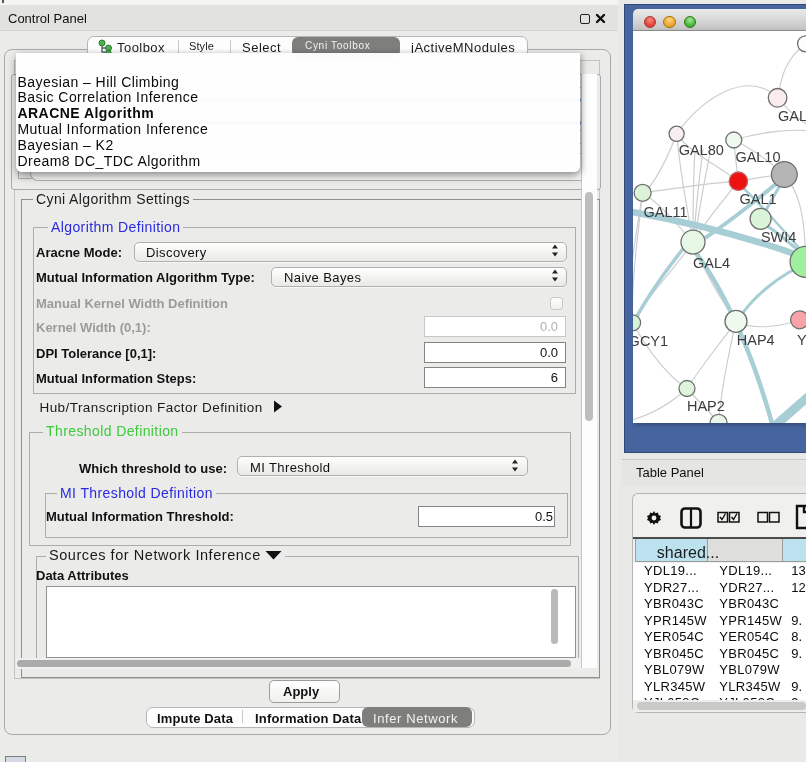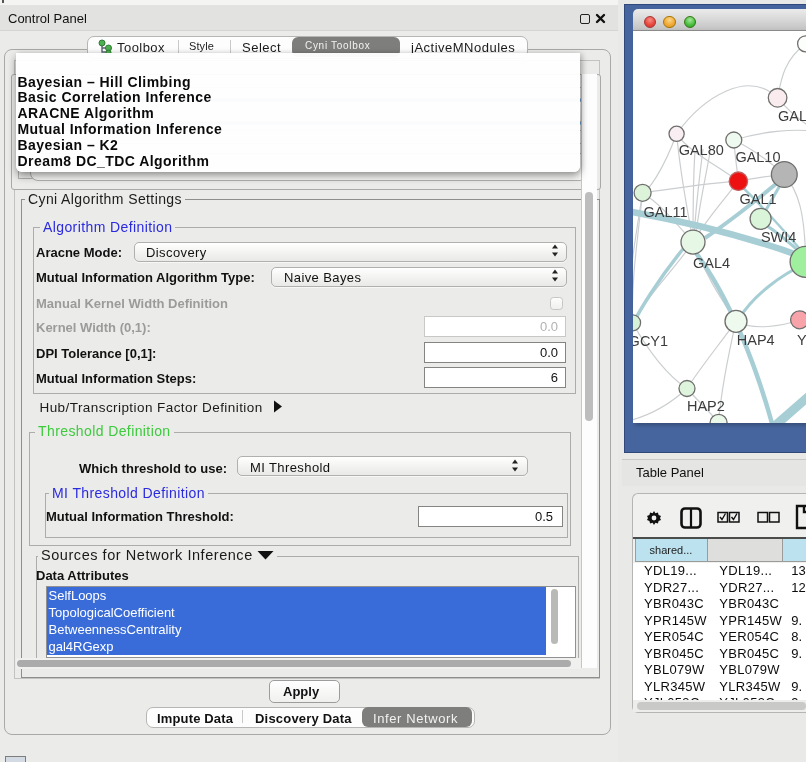--- a/index.html
+++ b/index.html
@@ -1,21 +1,21 @@
 <!DOCTYPE html>
 <html><head><meta charset="utf-8">
 <style>
 html,body{margin:0;padding:0;}
 body{width:806px;height:762px;overflow:hidden;background:#e9e9e8;font-family:"Liberation Sans",sans-serif;-webkit-font-smoothing:antialiased;}
 .ab{position:absolute;}
 .b13{font-size:13px;font-weight:bold;color:#111;}
 .n13{font-size:13px;color:#111;}
 .combo{border:1px solid #b0b0ae;border-radius:5px;background:linear-gradient(#ffffff,#f1f1ef 60%,#e9e9e7);box-shadow:0 1px 0 rgba(255,255,255,.6);}
 .field{background:#fff;font-size:13px;text-align:right;color:#111;}
-.gtitle{background:#ebebe9;padding:0 3px;line-height:12px;}
+.gtitle{background:#ebebe9;padding:0 3px;line-height:12px;margin-left:8px;}
 </style></head>
 <body>
 <div id="page" class="ab" style="left:0;top:0;width:806px;height:627px;border-radius:27px;">
 
 <div class="ab" style="left:0;top:0;width:618px;height:762px;background:#ebebe9;"></div>
 <div class="ab" style="left:0;top:0;width:618px;height:5px;background:#f4f4f2;"></div>
 <div class="ab" style="left:2px;top:0;width:2px;height:3px;background:#555;"></div>
 
 <div class="ab" style="left:0;top:5px;width:618px;height:25px;background:#e2e2e0;border-bottom:1px solid #d4d4d2;"></div>
 <div class="ab n13" style="left:8px;top:11px;">Control Panel</div>
@@ -96,55 +96,52 @@
 <div class="ab n13" style="left:250px;top:459.5px;letter-spacing:0.4px;">MI Threshold</div>
 <svg class="ab" style="left:511px;top:458.5px;" width="8" height="13">
       <path d="M4,0.5 L7,4.5 L1,4.5 Z" fill="#222"></path>
       <path d="M4,12.5 L7,8.5 L1,8.5 Z" fill="#222"></path>
     </svg>
 
 <div class="ab" style="left:44.5px;top:493px;width:521px;height:43px;border:1px solid #acacaa;"></div>
 <div class="ab gtitle" style="left:49px;top:486.5px;font-size:14px;letter-spacing:0.4px;color:#2a2ae0;">MI Threshold Definition</div>
 
 <div class="ab b13" style="left:46px;top:509px;">Mutual Information Threshold:</div>
-<div class="ab field" style="left:418px;top:505.5px;width:134px;height:17px;border:1.5px solid #848482;padding:2px 9px 0 0;">0.5</div>
+<div class="ab field" style="left:418px;top:505.5px;width:134px;height:17px;border:1.5px solid #848482;padding:2px 1px 0 0;">0.5</div>
 
 <div class="ab" style="left:36px;top:555.5px;width:541px;height:110px;border:1px solid #acacaa;"></div>
 <div class="ab gtitle" style="left:38px;top:549px;font-size:14.5px;letter-spacing:0.55px;color:#1a1a1a;">Sources for Network Inference <svg width="17" height="10" style="display:inline-block">
         <path d="M0.5,1 L16.5,1 L8.5,9.5 Z" fill="#111"></path>
       </svg></div>
 <div class="ab b13" style="left:36px;top:568px;">Data Attributes</div>
 
 <div class="ab" style="left:45.5px;top:585.5px;width:528px;height:70.5px;border:1px solid #919191;background:#fff;"></div>
-<div class="ab" style="left:46.5px;top:586.5px;width:499px;height:68.5px;background:#3a6cd9;overflow:hidden;">
-<div style="font-size:13px;color:#fff;line-height:17px;padding-left:2px;">SelfLoops<br>TopologicalCoefficient<br>BetweennessCentrality<br>gal4RGexp</div>
-</div>
 <div class="ab" style="left:550.5px;top:588.5px;width:7.5px;height:55px;background:#b9b9b7;border-radius:4px;"></div>
 
 <div class="ab" style="left:15.5px;top:657.5px;width:565px;height:11px;background:#f0f0ee;"></div>
 <div class="ab" style="left:17px;top:659.5px;width:554px;height:7.5px;background:#ababab;border-radius:4px;"></div>
 <div class="ab" style="left:581px;top:652px;width:15px;height:16px;background:#fff;"></div>
 
 <div class="ab" style="left:581.3px;top:74px;width:14.5px;height:594px;background:#fdfdfd;border-left:1px solid #c6c6c4;"></div>
 <div class="ab" style="left:584.5px;top:192px;width:8.5px;height:229px;background:#bdbdbd;border-radius:4.5px;"></div>
 
 <div class="ab" style="left:269px;top:680px;width:69px;height:21px;background:linear-gradient(#ffffff,#f0f0ee);border:1px solid #9d9d9b;border-radius:5px;"></div>
 <div class="ab b13" style="left:283px;top:684px;font-weight:600;">Apply</div>
 
 <div class="ab" style="left:145.5px;top:707px;width:327px;height:19px;background:#fdfdfd;border:1px solid #b6b6b4;border-radius:7px;"></div>
 <div class="ab" style="left:241.5px;top:710px;width:1px;height:13px;background:#c9c9c7;"></div>
 <div class="ab" style="left:362px;top:707px;width:110px;height:20px;background:#7e7e7c;border-radius:6px;"></div>
 <div class="ab b13" style="left:157px;top:710.5px;letter-spacing:0.15px;">Impute Data</div>
-<div class="ab b13" style="left:255px;top:710.5px;letter-spacing:0.2px;">Discovery Data</div>
+<div class="ab b13" style="left:255px;top:710.5px;letter-spacing:0.2px;">Information Data</div>
 <div class="ab" style="left:373px;top:710.5px;font-size:13px;letter-spacing:0.6px;color:#f2f2f0;">Infer Network</div>
 
 <div class="ab" style="left:5px;top:756px;width:19px;height:10px;border:1.5px solid #7d7d7b;background:#d4dae4;"></div>
 
 <div class="ab" style="left:16.4px;top:52.5px;width:564px;height:119.5px;background:rgba(254,254,254,0.97);border-radius:0 0 6px 6px;box-shadow:0 4px 9px rgba(0,0,0,0.38),2px 0 5px rgba(0,0,0,0.12);"></div>
-<div class="ab" style="left:17.5px;top:74.5px;font-size:14px;letter-spacing:0.45px;color:#0a0a0a;line-height:15.95px;font-weight:bold;">Bayesian – Hill Climbing<br>Basic Correlation Inference<br><b>ARACNE Algorithm</b><br>Mutual Information Inference<br>Bayesian – K2<br>Dream8 DC_TDC Algorithm</div>
+<div class="ab" style="left:17.5px;top:74.5px;font-size:14px;letter-spacing:0.45px;color:#0a0a0a;line-height:15.95px;">Bayesian – Hill Climbing<br>Basic Correlation Inference<br><b>ARACNE Algorithm</b><br>Mutual Information Inference<br>Bayesian – K2<br>Dream8 DC_TDC Algorithm</div>
 
 <div class="ab" style="left:623.5px;top:3.5px;width:182.5px;height:449.5px;background:#46659e;border:1px solid #31497a;border-right:none;box-sizing:border-box;"></div>
 <div class="ab" style="left:632.7px;top:9.2px;width:173.3px;height:22px;background:linear-gradient(#ebebeb,#d6d6d6 55%,#c2c2c2);border-radius:5px 0 0 0;border-bottom:1px solid #8e8e8c;box-sizing:border-box;"></div>
 <div class="ab" style="left:643.6px;top:16px;width:10.4px;height:10.4px;border-radius:50%;background:radial-gradient(circle at 50% 30%,#f58d85 0%,#e8443a 60%,#c93a30 100%);border:0.5px solid #a33;"></div>
 <div class="ab" style="left:663.3px;top:16px;width:10.4px;height:10.4px;border-radius:50%;background:radial-gradient(circle at 50% 30%,#fbd688 0%,#f0a733 60%,#d18f25 100%);border:0.5px solid #a70;"></div>
 <div class="ab" style="left:684px;top:16px;width:10.4px;height:10.4px;border-radius:50%;background:radial-gradient(circle at 50% 30%,#a8e69a 0%,#45bd3d 60%,#379932 100%);border:0.5px solid #371;"></div>
 
 <div class="ab" style="left:633.4px;top:31.2px;width:172.6px;height:391.8px;background:#fff;overflow:hidden;box-shadow:2px 2px 4px rgba(0,0,0,0.25);" id="netcv">
 <svg width="172.6" height="391.8" viewBox="0 0 172.6 391.8">
 <g fill="none" stroke="#cbced0" stroke-width="1.2">
@@ -244,21 +241,21 @@
 <rect x="12.5" y="1.5" width="9.5" height="9.5" fill="none" stroke="#111" stroke-width="1.5"></rect>
 </svg>
 <svg class="ab" style="left:795px;top:504px;" width="11" height="27">
 <path d="M2,2 L14,2 L14,24 L2,24 Z M9,2 L9,8 L14,8" fill="none" stroke="#111" stroke-width="2.4"></path>
 </svg>
 
 <div class="ab" style="left:632.5px;top:537.2px;width:173.5px;height:1.7px;background:#4c4c4a;"></div>
 <div class="ab" style="left:635.1px;top:538.9px;width:73px;height:23.5px;background:#bce2ef;border-right:1px solid #9b9b99;border-bottom:1px solid #9b9b99;border-left:1px solid #9b9b99;box-sizing:border-box;"></div>
 <div class="ab" style="left:708.1px;top:538.9px;width:75.2px;height:23.5px;background:#dededc;border-right:1px solid #9b9b99;border-bottom:1px solid #9b9b99;box-sizing:border-box;"></div>
 <div class="ab" style="left:783.3px;top:538.9px;width:22.7px;height:23.5px;background:#bce2ef;border-bottom:1px solid #9b9b99;box-sizing:border-box;"></div>
-<div class="ab" style="left:635px;top:544px;width:72px;text-align:center;font-size:11px;color:#1c1c1c;">shared...</div>
+<div class="ab" style="left:652px;top:544px;width:72px;text-align:center;font-size:16px;color:#1c1c1c;">shared...</div>
 <div class="ab" style="left:708px;top:544px;width:75px;text-align:center;font-size:13px;color:#1c1c1c;margin-top:21px;">name</div>
 
 <div class="ab" style="left:632.5px;top:563px;width:173.5px;height:137px;background:#fff;overflow:hidden;">
 <div style="position:absolute;left:11.5px;top:0;font-size:13px;letter-spacing:0.3px;color:#0c0c0c;line-height:16.5px;">YDL19...<br>YDR27...<br>YBR043C<br>YPR145W<br>YER054C<br>YBR045C<br>YBL079W<br>YLR345W<br>YJL053C</div>
 <div style="position:absolute;left:86.8px;top:0;font-size:13px;letter-spacing:0.3px;color:#0c0c0c;line-height:16.5px;">YDL19...<br>YDR27...<br>YBR043C<br>YPR145W<br>YER054C<br>YBR045C<br>YBL079W<br>YLR345W<br>YJL053C</div>
 <div style="position:absolute;left:158.7px;top:0;font-size:13px;color:#0c0c0c;line-height:16.5px;">13<br>12<br>&nbsp;<br>9.<br>8.<br>9.<br>&nbsp;<br>9.<br>9.</div>
 </div>
 
 <div class="ab" style="left:632.5px;top:700px;width:173.5px;height:11.5px;background:#ededeb;"></div>
 <div class="ab" style="left:637.3px;top:701.5px;width:168.7px;height:8px;background:#c9c9c7;border-radius:4px;"></div>

